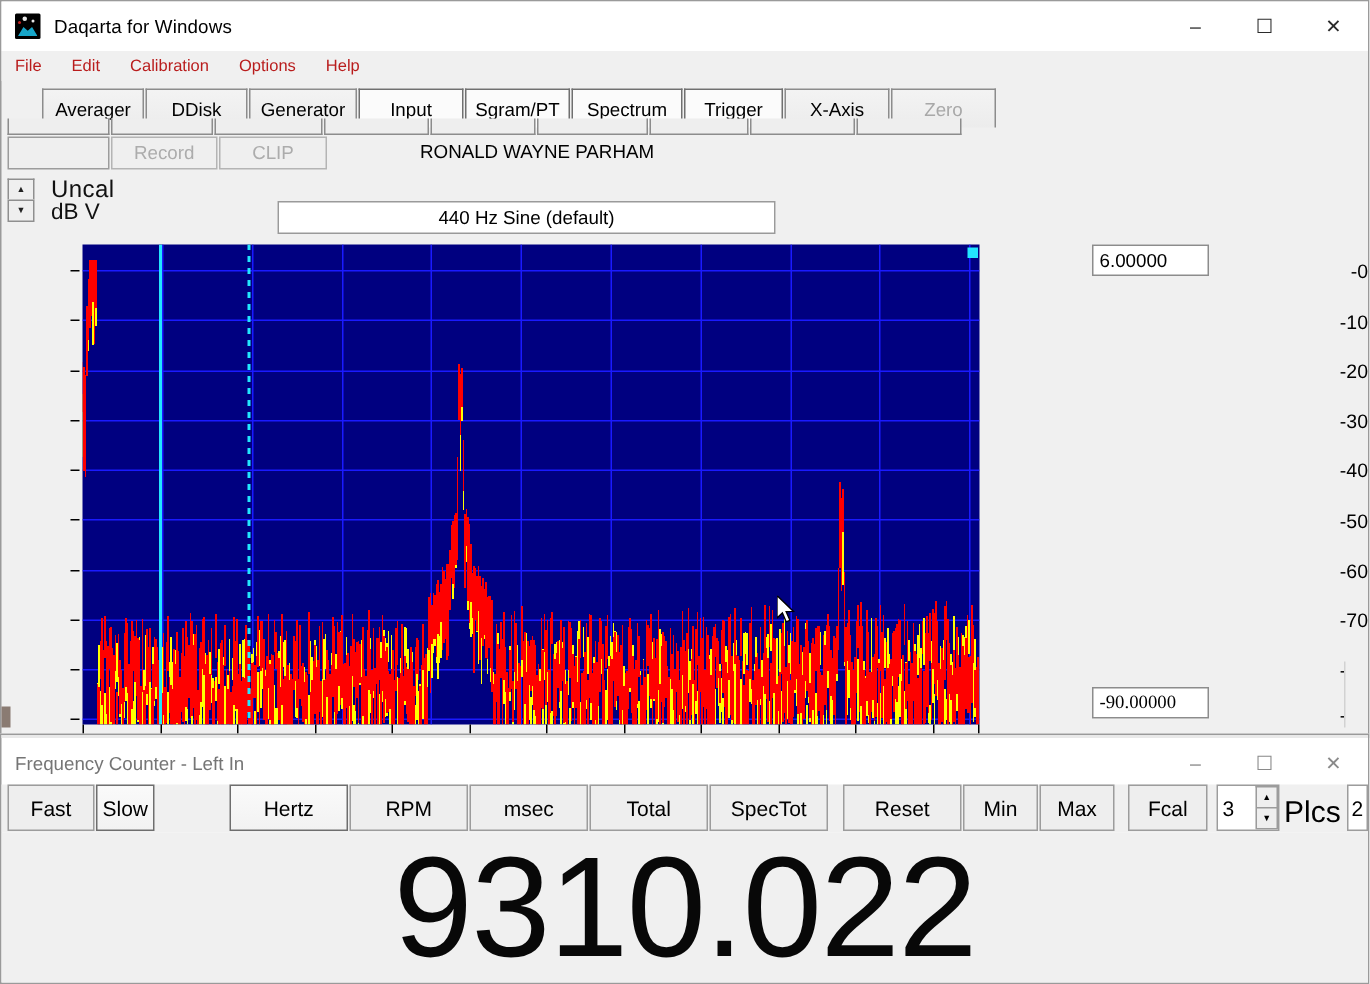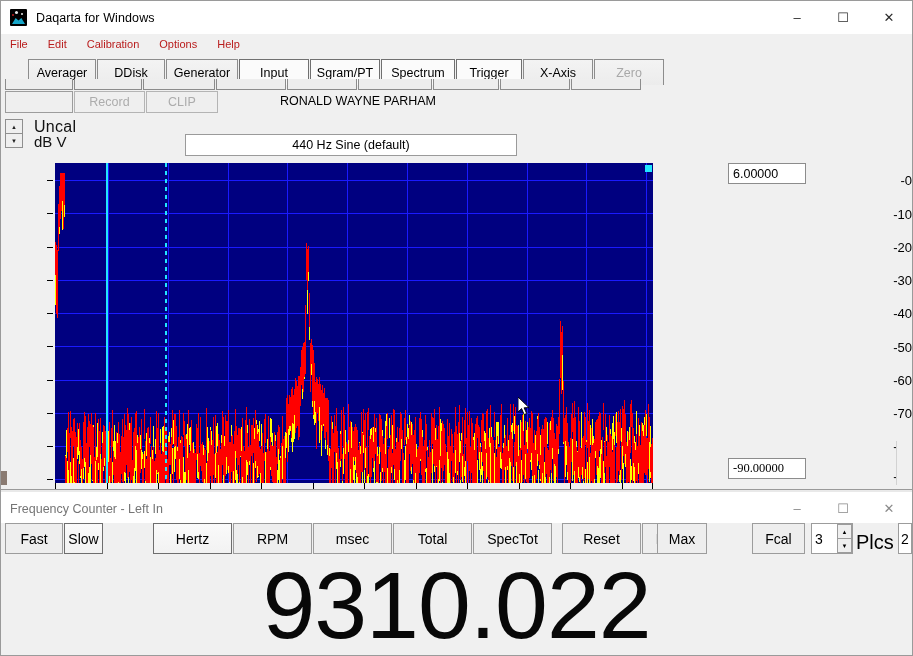--- a/index.html
+++ b/index.html
@@ -302,21 +302,21 @@
     <div class="fc-toolbar">
       <div class="fcbtn" style="left:4px;width:58px">Fast</div>
       <div class="fcbtn sel" style="left:63px;width:39px">Slow</div>
       <div class="fcbtn sel" style="left:152px;width:79px">Hertz</div>
       <div class="fcbtn" style="left:312px;width:79px">msec</div>
       <div class="fcbtn" style="left:232px;width:79px">RPM</div>
       <div class="fcbtn" style="left:392px;width:79px">Total</div>
       <div class="fcbtn" style="left:472px;width:79px">SpecTot</div>
       <div class="fcbtn" style="left:561px;width:79px">Reset</div>
       <div class="fcbtn" style="left:641px;width:50px">Min</div>
-      <div class="fcbtn" style="left:656px;width:50px">Max</div>
+      <div class="fcbtn" style="left:692px;width:50px">Max</div>
       <div class="fcbtn" style="left:751px;width:53px">Fcal</div>
 
       <div class="fc-spin" style="left:810px">
         <div class="v">3</div>
         <div class="arrows">
           <div class="t">▲</div>
           <div>▼</div>
         </div>
       </div>
       <div class="fc-plcs" style="left:855px">Plcs</div>

